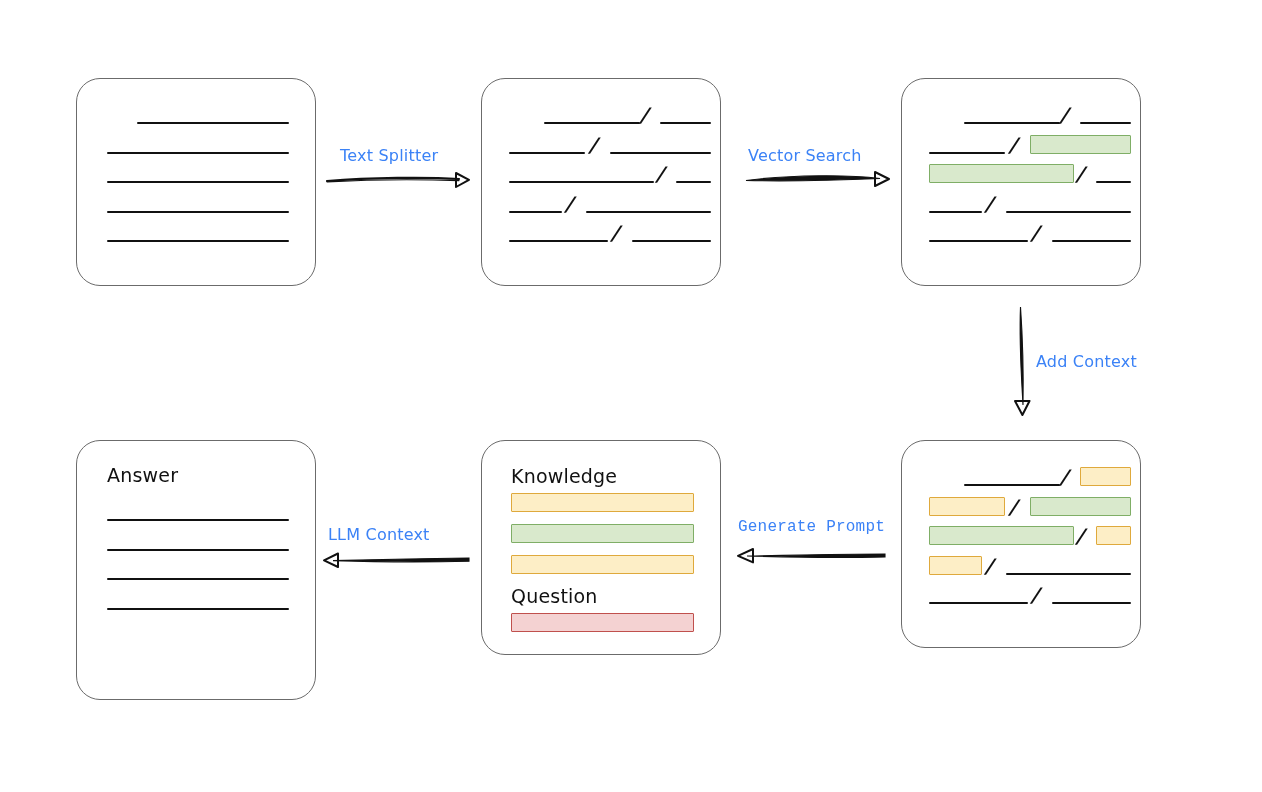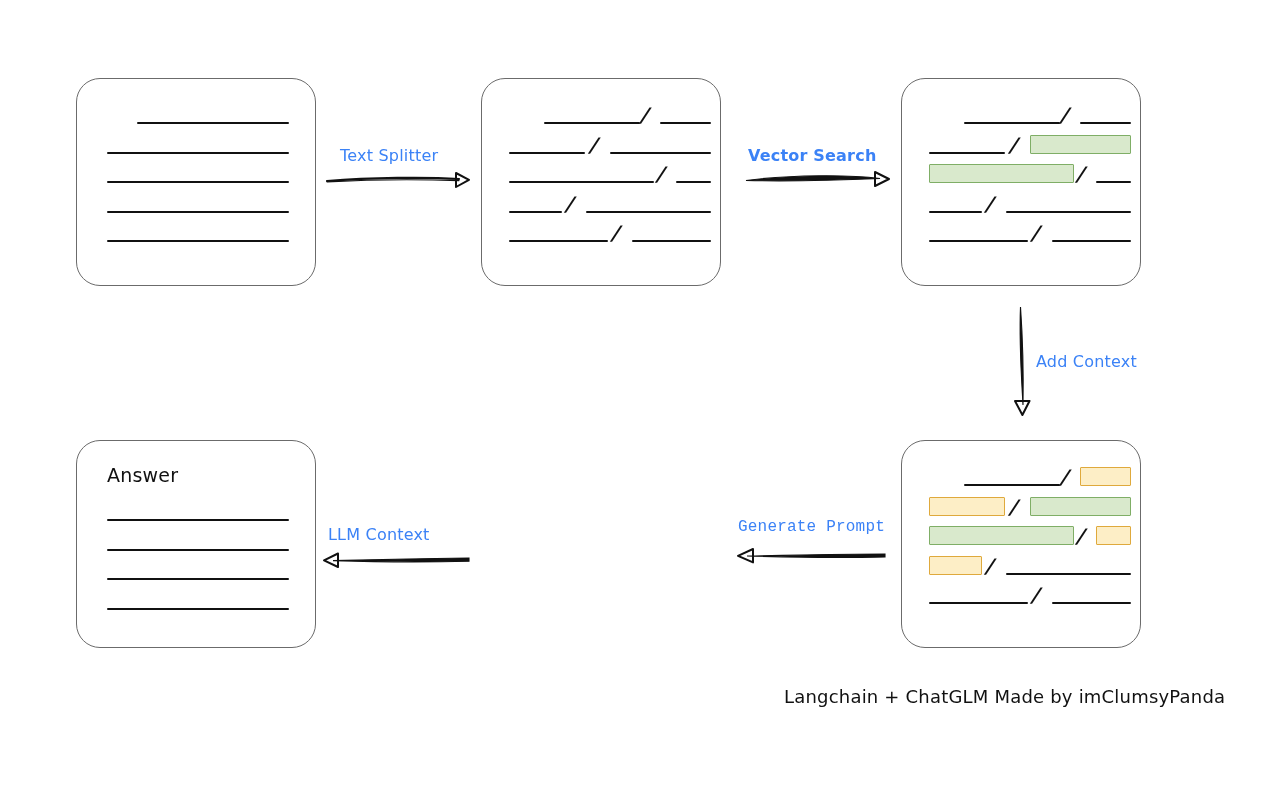--- a/index.html
+++ b/index.html
@@ -113,21 +113,21 @@
         <div class="line" style="left: 194px; top: 102px; width: 35px;"></div>
         <div class="line" style="left: 27px; top: 131.5px; width: 53px;"></div>
         <div class="slash" style="left: 85px; top: 114.5px;">/</div>
         <div class="line" style="left: 104px; top: 131.5px; width: 125px;"></div>
         <div class="line" style="left: 27px; top: 161px; width: 99px;"></div>
         <div class="slash" style="left: 131px; top: 144px;">/</div>
         <div class="line" style="left: 150px; top: 161px; width: 79px;"></div>
       </div>
   </div>
 
-  <div class="edge-label" style="left:748px; top:146px;font-weight:bold;">Vector Search</div>
+  <div class="edge-label" style="left:748px; top:146px;">Vector Search</div>
   <svg class="arrow-svg" style="left:744px; top:167px;" width="148" height="24" viewBox="0 0 148 24">
     <path d="M2,13.5 C48,7.5 105,7.5 136,11.5 C105,12.8 48,14.6 2,13.5 Z" fill="#111111" stroke="#111111" stroke-width="1.1"></path>
     <path d="M131,5 L145,12 L131,19 Z" fill="none" stroke="#111111" stroke-width="2" stroke-linejoin="round"></path>
   </svg>
 
   <div class="doc-box" style="left:901px; top:78px; width:240px; height:208px;">
     <div class="rows">
         <div class="line" style="left: 62px; top: 43px; width: 96px;"></div>
         <div class="slash" style="left: 160px; top: 26px;">/</div>
         <div class="line" style="left: 178px; top: 43px; width: 51px;"></div>
@@ -145,36 +145,48 @@
         <div class="line" style="left: 150px; top: 161px; width: 79px;"></div>
       </div>
   </div>
 
   <div class="edge-label" style="left:1036px; top:352px;text-align:right;">Add Context</div>
   <svg class="arrow-svg" style="left:1008px; top:305px;" width="32" height="112" viewBox="0 0 32 112">
     <path d="M12.5,2 C15,38 15.5,72 15,100 C13.5,72 11,38 12.5,2 Z" fill="#111111" stroke="#111111" stroke-width="1.1"></path>
     <path d="M7,96 L14.4,110 L21.5,96 Z" fill="none" stroke="#111111" stroke-width="2" stroke-linejoin="round"></path>
   </svg>
 
-  <div class="doc-box" style="left:76px; top:440px; width:240px; height:208px;padding-left:32px;">
+  <div class="doc-box" style="left:76px; top:440px; width:240px; height:260px;padding-left:32px;">
     <div class="box-title" style="left:30px; top:23px;">Answer</div>
     <div class="rows">
         <div class="line" style="left: 30px; top: 78px; width: 182px;"></div>
         <div class="line" style="left: 30px; top: 107.5px; width: 182px;"></div>
         <div class="line" style="left: 30px; top: 137px; width: 182px;"></div>
         <div class="line" style="left: 30px; top: 166.5px; width: 182px;"></div>
       </div>
   </div>
 
   <div class="edge-label" style="left:328px; top:525px;">LLM Context</div>
   <svg class="arrow-svg" style="left:319px; top:548px;" width="152" height="24" viewBox="0 0 152 24">
     <path d="M150,10 C105,10.5 50,12 14,12.6 C50,13.8 105,14.5 150,13.2 Z" fill="#111111" stroke="#111111" stroke-width="1.1"></path>
     <path d="M19,5.5 L5,12.4 L19,19 Z" fill="none" stroke="#111111" stroke-width="2" stroke-linejoin="round"></path>
   </svg>
 
+  <div class="doc-box" style="left:481px; top:440px; width:240px; height:215px;">
+    <div class="box-title" style="left:29px; top:24px;">Knowledge</div>
+    <div class="bars">
+        <div class="hl hl-yellow" style="left: 29px; top: 52px; width: 183px; height: 19px;"></div>
+        <div class="hl hl-green" style="left: 29px; top: 83px; width: 183px; height: 19px;"></div>
+        <div class="hl hl-yellow" style="left: 29px; top: 114px; width: 183px; height: 19px;"></div>
+      </div>
+    <div class="box-title" style="left:29px; top:144px;">Question</div>
+    <div class="bars">
+        <div class="hl hl-red" style="left: 29px; top: 172px; width: 183px; height: 19px;"></div>
+      </div>
+  </div>
 
   <div class="edge-label" style="left:738px; top:518px;font-family:Liberation Mono, monospace;">Generate Prompt</div>
   <svg class="arrow-svg" style="left:733px; top:543px;" width="155" height="24" viewBox="0 0 155 24">
     <path d="M152,11 C108,11 52,12.4 14,13 C52,14.2 108,15 152,14 Z" fill="#111111" stroke="#111111" stroke-width="1.1"></path>
     <path d="M20,6 L5,12.8 L20,19.4 Z" fill="none" stroke="#111111" stroke-width="2" stroke-linejoin="round"></path>
   </svg>
 
   <div class="doc-box" style="left:901px; top:440px; width:240px; height:208px;">
     <div class="rows">
         <div class="line" style="left: 62px; top: 43px; width: 96px;"></div>
@@ -188,15 +200,14 @@
         <div class="hl hl-yellow" style="left: 194px; top: 85px; width: 35px; height: 19px;"></div>
         <div class="hl hl-yellow" style="left: 27px; top: 114.5px; width: 53px; height: 19px;"></div>
         <div class="slash" style="left: 85px; top: 114.5px;">/</div>
         <div class="line" style="left: 104px; top: 131.5px; width: 125px;"></div>
         <div class="line" style="left: 27px; top: 161px; width: 99px;"></div>
         <div class="slash" style="left: 131px; top: 144px;">/</div>
         <div class="line" style="left: 150px; top: 161px; width: 79px;"></div>
       </div>
   </div>
 
-  <div class="footer-note" style="left:784px; top:686px;">Langchain + ChatGLM Made by imClumsyPanda</div>
 
 </div>
 
 </body></html>

